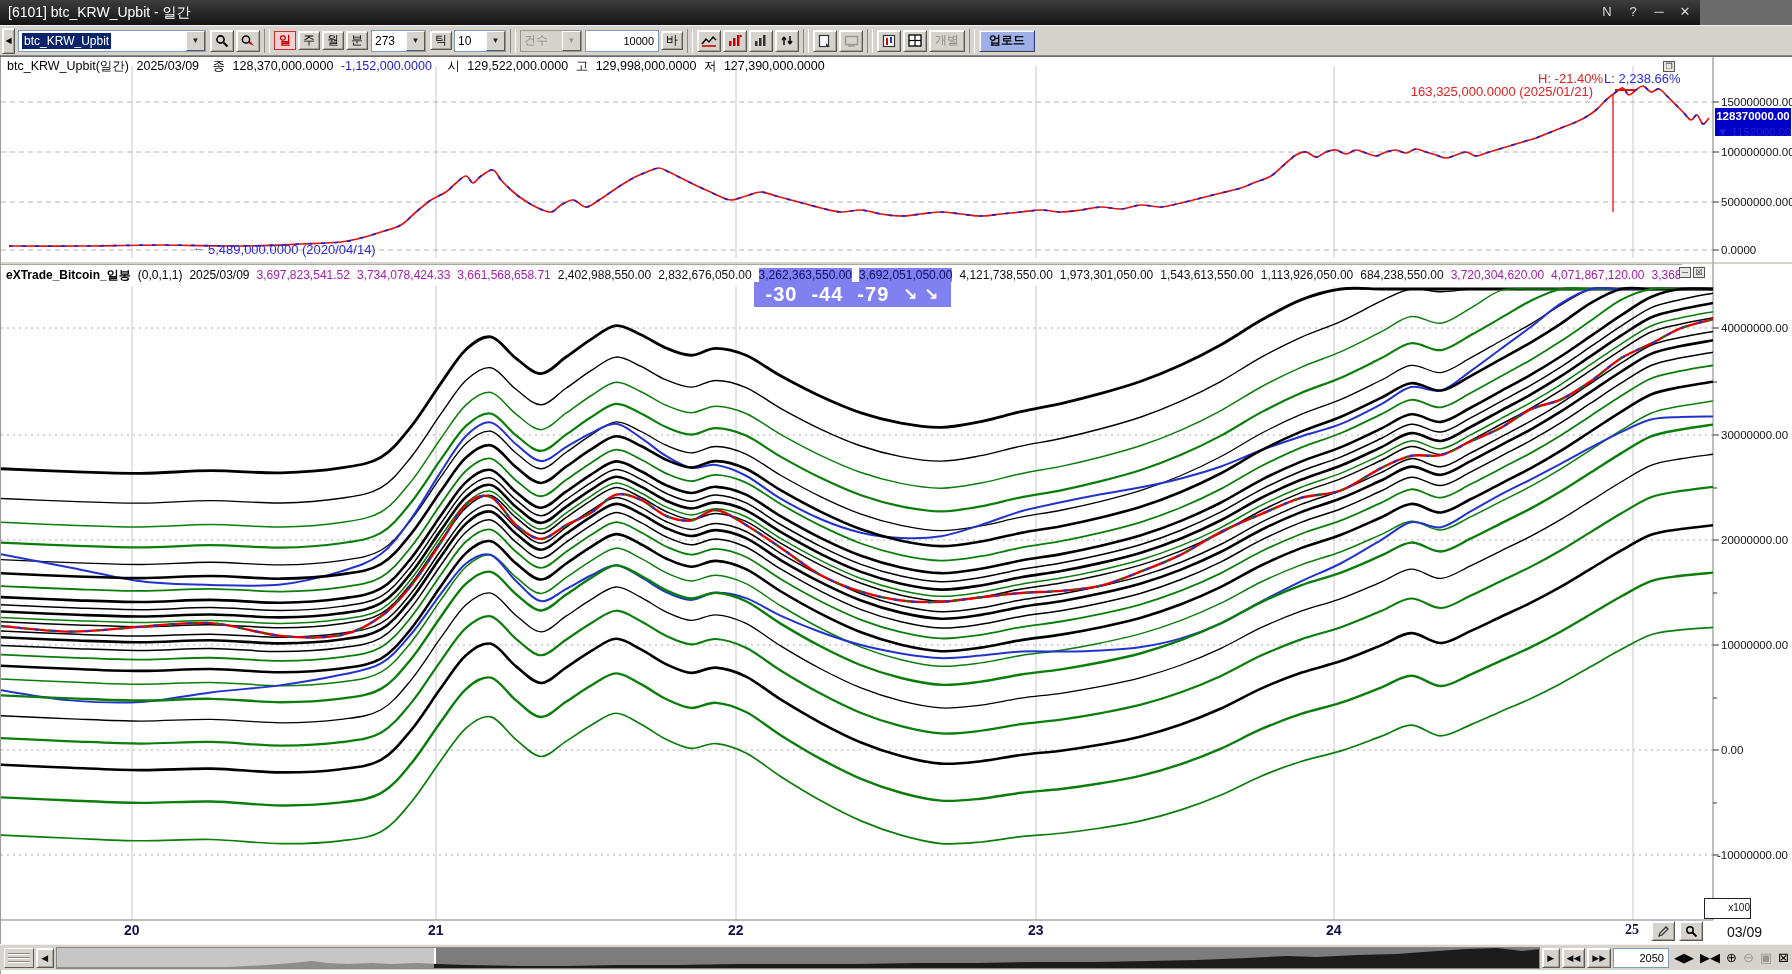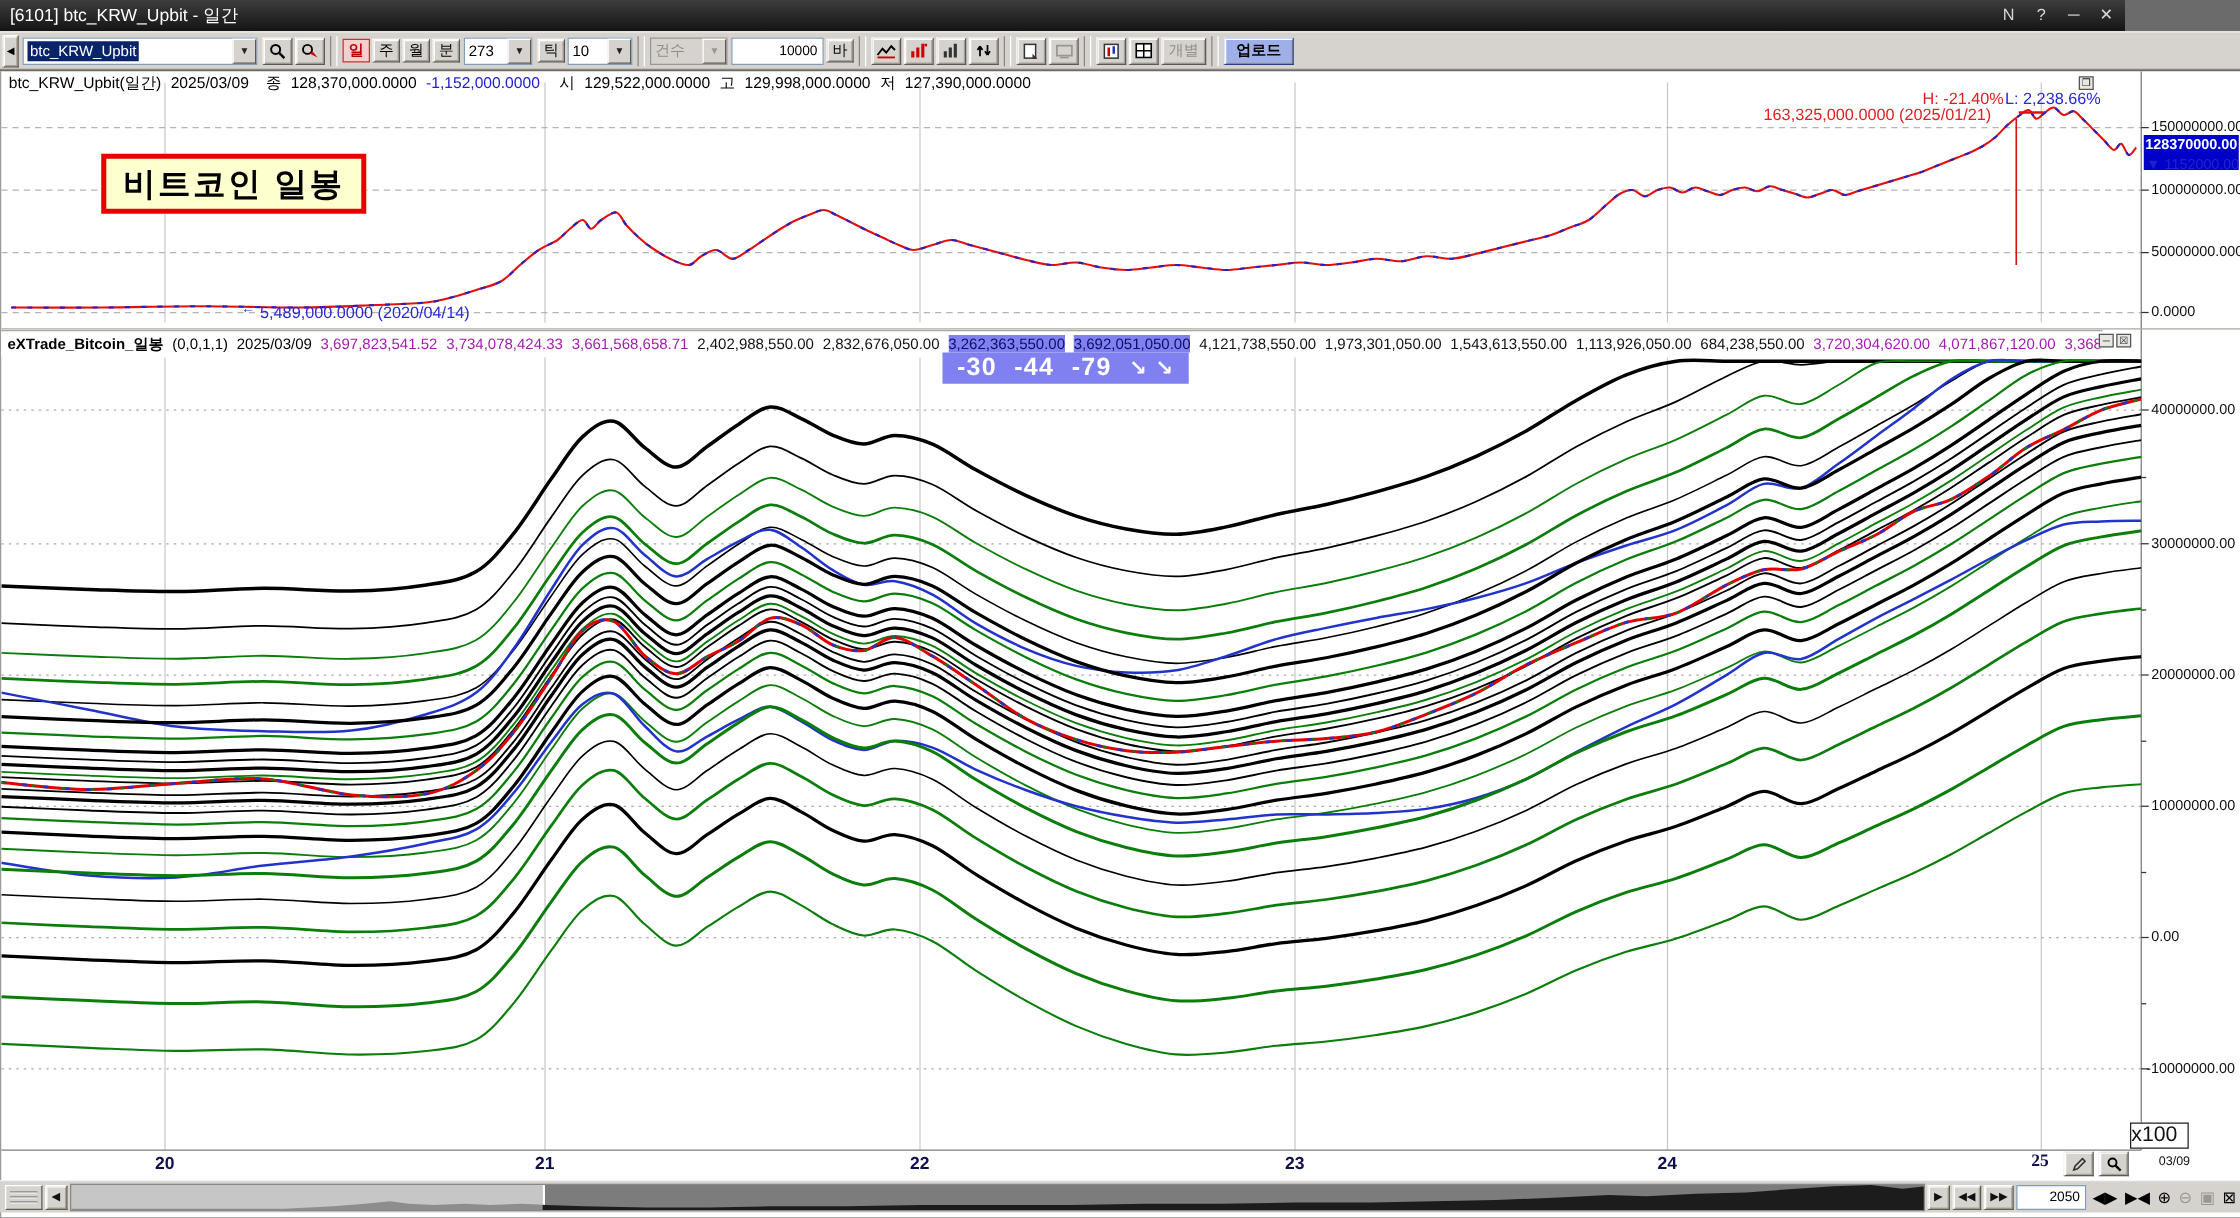--- a/index.html
+++ b/index.html
@@ -44,21 +44,21 @@
   #infoline{position:absolute;left:6px;top:1px;height:18px;font-size:12.5px;color:#000;
     white-space:nowrap;}
   #infoline .blue{color:#2222cc;}
   #infoline span{margin-right:4px;}
 
   #chart-svg{position:absolute;left:0;top:0;}
 
   
   .yl{position:absolute;font-size:11.5px;color:#111;white-space:nowrap;}
   .xl{position:absolute;font-size:14px;font-weight:bold;color:#10104f;}
-  .dl{position:absolute;font-size:10px;color:#111;}
+  .dl{position:absolute;font-size:14px;color:#111;}
 
   
   #label-box{position:absolute;left:80px;top:66px;width:212px;height:48px;
     background:#feffcf;border:4px solid #e80000;box-sizing:border-box;
     display:flex;align-items:center;justify-content:center;
     font-size:26px;font-weight:bold;color:#000;letter-spacing:2px;}
   .ann{position:absolute;font-size:13px;white-space:nowrap;}
   .ann.red{color:#e02020;}
   .ann.blue{color:#2929d8;}
   #pricebox{position:absolute;left:1714px;top:51px;width:76px;height:28px;background:#0000c8;
@@ -71,21 +71,21 @@
   #ind-header{position:absolute;left:0px;top:207px;width:1676px;height:20px;background:#fff;
     border-top:1px solid #aaa8a2;font-size:12px;white-space:nowrap;overflow:hidden;
     display:flex;align-items:center;padding-left:5px;}
   #ind-header span{margin-right:7px;}
   .c-blue{color:#a21caf;} .c-black{color:#111;} .c-navy{color:#0d0d66;}
   .hl{background:#8080f0;}
   #ind-tooltip{position:absolute;left:753px;top:225px;width:197px;height:25px;background:#8080f0;
     color:#fff;font-weight:bold;font-size:20px;display:flex;align-items:center;
     justify-content:center;gap:14px;letter-spacing:1px;}
   #x100box{position:absolute;left:1703px;top:841px;width:45px;height:19px;border:1px solid #222;
-    background:#fff;font-size:17px;text-align:left;line-height:18px;color:#111;}
+    background:#fff;font-size:10px;text-align:right;line-height:18px;color:#111;}
 
   
   #navrow{position:absolute;left:0;top:944px;width:1792px;height:26px;background:#d6d3ce;
     border-top:1px solid #f4f2ee;display:flex;align-items:center;box-sizing:border-box;}
   #nav-grip{width:30px;height:20px;margin-left:4px;background:#d6d3ce;
     border:1px solid;border-color:#fff #5d5a52 #5d5a52 #fff;
     display:flex;flex-direction:column;justify-content:center;gap:2px;padding:0 3px;box-sizing:border-box;}
   #nav-grip i{display:block;height:1px;background:#8a8880;border-bottom:1px solid #fff;}
   .navbtn{height:20px;min-width:18px;font-size:9px;color:#111;}
   #nav-track{position:relative;width:1505px;height:22px;margin-left:2px;background:#c6c6c6;
@@ -348,21 +348,20 @@
       <div class="yl" style="left: 1716px; top: 792px;">-10000000.00</div>
       <div class="xl" style="left: 123px; top: 865px;">20</div>
       <div class="xl" style="left: 427px; top: 865px;">21</div>
       <div class="xl" style="left: 727px; top: 865px;">22</div>
       <div class="xl" style="left: 1027px; top: 865px;">23</div>
       <div class="xl" style="left: 1325px; top: 865px;">24</div>
       <div class="xl" style="left: 1624px; top: 865px; font-family: Liberation Serif, serif;">25</div>
       <div class="dl" style="left: 1726px; top: 867px;">03/09</div>
     </div>
 
-  <div id="label-box">비트코인 일봉</div>
   <div class="ann red" style="left:1360px;top:27px;width:232px;text-align:right;">163,325,000.0000 (2025/01/21)</div>
   <div class="ann red" style="left:1537px;top:14px;">H: -21.40%</div>
   <div class="ann blue" style="left:1603px;top:14px;">L: 2,238.66%</div>
   <div class="ann blue" style="left:207px;top:185px;">5,489,000.0000 (2020/04/14)</div>
   <div class="ann blue" style="left:192px;top:184px;font-size:11px;">←</div>
   <div id="pricebox">128370000.00</div>
   <div id="changebox">▼ 1152000.00</div>
   <div class="mini-ico" style="left:1662px;top:4px;">❐</div>
 
   <div id="ind-header">

